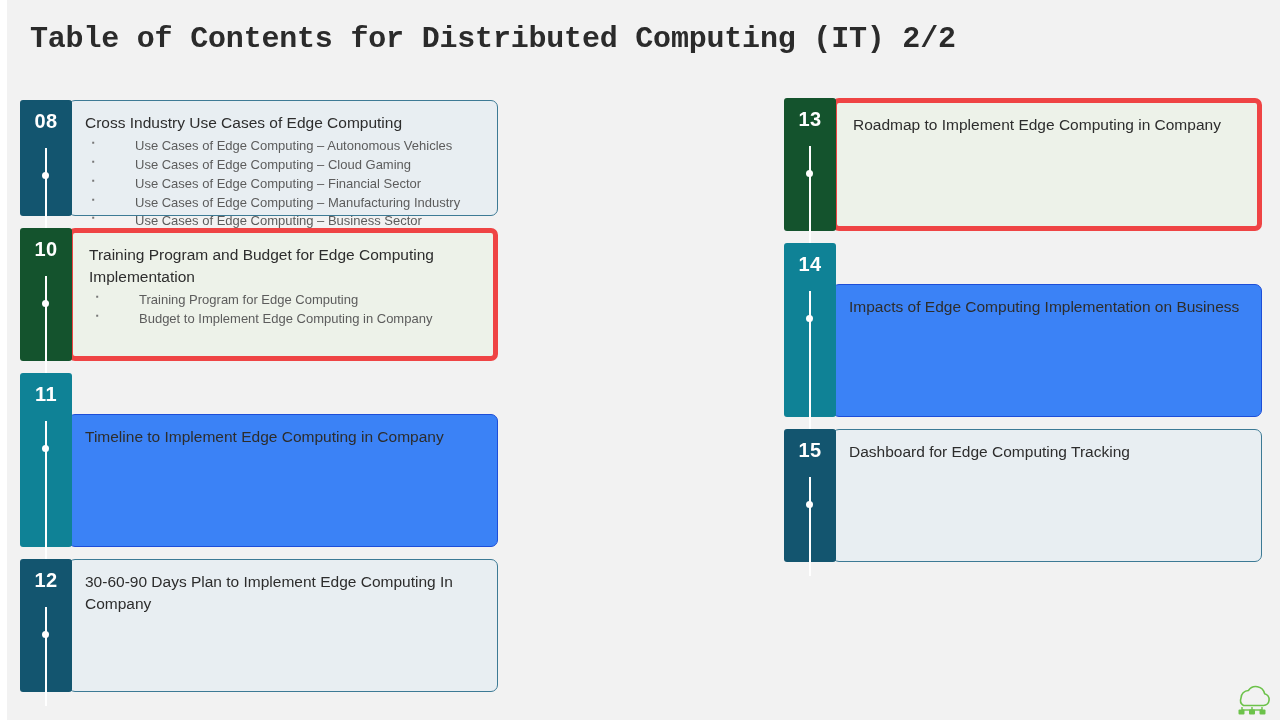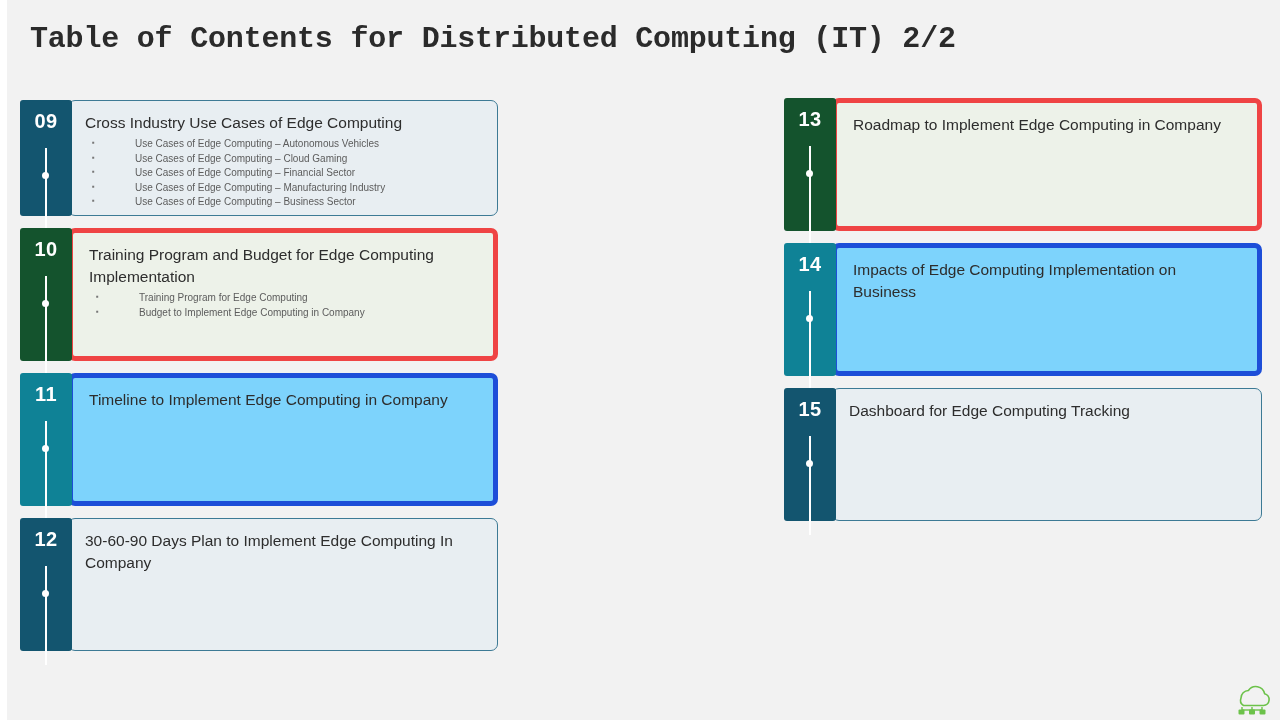--- a/index.html
+++ b/index.html
@@ -113,21 +113,21 @@
     font-weight: 400;
     color: #2d2d2d;
     line-height: 1.42;
   }
 
   .bullets {
     list-style: none;
     margin-top: 3px;
   }
   .bullets li {
-    font-size: 10px;
+    font-size: 13px;
     color: #5c5c5c;
     line-height: 1.45;
     padding-left: 50px;
     position: relative;
     white-space: nowrap;
   }
   .bullets li::before {
     content: "\25AA";
     position: absolute;
     left: 7px;
@@ -144,22 +144,23 @@
   }
 
   .theme-green .card-tab { background: #14532d; }
   .theme-green .card-body {
     background: #edf2e9;
     border: 5px solid #ef4444;
   }
 
   .theme-teal .card-tab { background: #0f8296; }
   .theme-teal .card-body {
-    background: #7dd3fc;
-    border: 5px solid #1d4ed8;
+    background: #3b82f6;
+    border: 1px solid #1d4ed8;
+    margin-top: 41px;
   }
 
   
   .h-tall   { height: 116px; }
   .h-mid    { height: 133px; }
 
   
   .brand-logo {
     position: absolute;
     right: 12px;
@@ -171,21 +172,21 @@
 </head>
 <body>
 
 <div class="edge-accent"></div>
 
 <h1 class="page-title">Table of Contents for Distributed Computing (IT) 2/2</h1>
 
 <div class="column left" id="col-left">
     <div class="card theme-darkteal">
       <div class="card-tab">
-        <div class="tab-number">09</div>
+        <div class="tab-number">08</div>
         <div class="tab-line"></div>
         <div class="tab-dot"></div>
       </div>
       <div class="card-body h-tall">
         <div class="card-title">Cross Industry Use Cases of Edge Computing</div>
         <ul class="bullets">
           <li>Use Cases of Edge Computing – Autonomous Vehicles</li>
           <li>Use Cases of Edge Computing – Cloud Gaming</li>
           <li>Use Cases of Edge Computing – Financial Sector</li>
           <li>Use Cases of Edge Computing – Manufacturing Industry</li>

